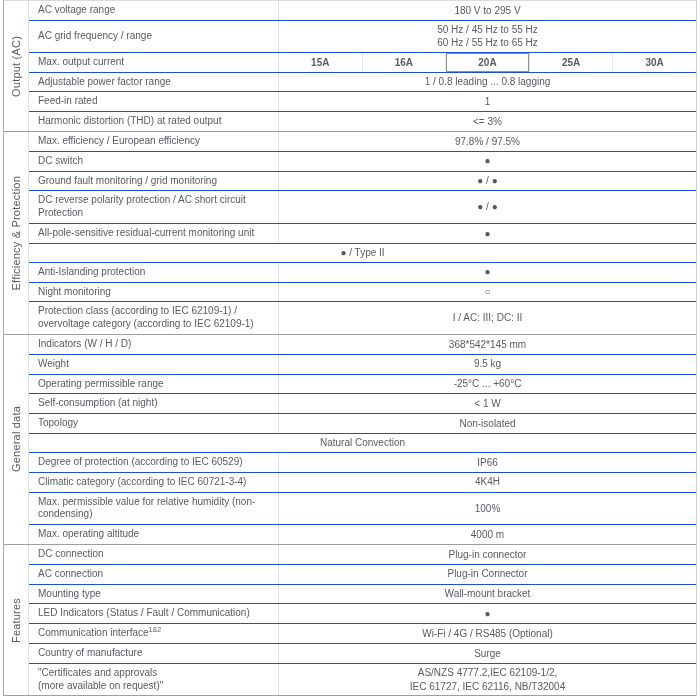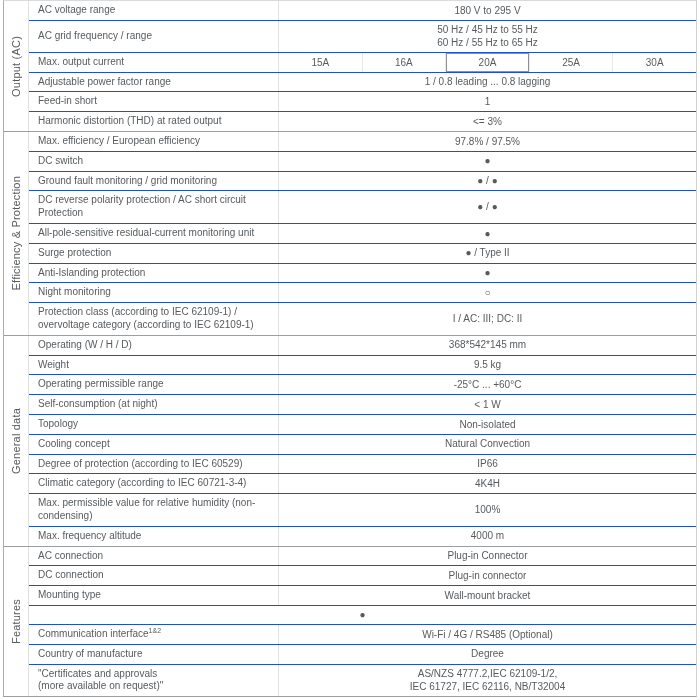--- a/index.html
+++ b/index.html
@@ -32,21 +32,21 @@
     box-sizing:border-box;width:250px;flex:0 0 250px;
     border-right:1px solid #e0e1e2;
     padding:3px 8px 3px 9px;font-size:10px;line-height:1.28;
     display:flex;flex-direction:column;justify-content:center;
   }
   .row-label sup{font-size:7px;line-height:0;}
   .row-value{
     flex:1;display:flex;flex-direction:column;align-items:center;justify-content:center;
     font-size:10px;line-height:1.35;text-align:right;padding:2px 4px;
   }
-  .cols{flex:1;display:flex;align-items:stretch;}
+  .cols{flex:1;display:flex;align-items:stretch;font-weight:bold;}
   .col{
     flex:1;display:flex;align-items:center;justify-content:center;
     font-size:10px;text-align:center;
   }
   .col + .col{border-left:1px solid #e7e8e8;}
   .col.hl{box-shadow:inset 0 0 0 1px #8f9294;}
 </style>
 </head>
 <body>
 
@@ -88,21 +88,21 @@
         <div class="row">
           <div class="row-label">
             <div>Adjustable power factor range</div>
           </div>
           <div class="row-value">
             <div>1 / 0.8 leading ... 0.8 lagging</div>
           </div>
         </div>
         <div class="row">
           <div class="row-label">
-            <div>Feed-in short</div>
+            <div>Feed-in rated</div>
           </div>
           <div class="row-value">
             <div>1</div>
           </div>
         </div>
         <div class="row">
           <div class="row-label">
             <div>Harmonic distortion (THD) at rated output</div>
           </div>
           <div class="row-value">
@@ -150,23 +150,20 @@
         </div>
         <div class="row">
           <div class="row-label">
             <div>All-pole-sensitive residual-current monitoring unit</div>
           </div>
           <div class="row-value">
             <div>●</div>
           </div>
         </div>
         <div class="row">
-          <div class="row-label">
-            <div>Surge protection</div>
-          </div>
           <div class="row-value">
             <div>● / Type II</div>
           </div>
         </div>
         <div class="row">
           <div class="row-label">
             <div>Anti-Islanding protection</div>
           </div>
           <div class="row-value">
             <div>●</div>
@@ -191,21 +188,21 @@
         </div>
       </div>
     </div>
     <div class="section">
       <div class="section-label-cell">
         <div class="section-label">General data</div>
       </div>
       <div class="rows">
         <div class="row">
           <div class="row-label">
-            <div>Operating (W / H / D)</div>
+            <div>Indicators (W / H / D)</div>
           </div>
           <div class="row-value">
             <div>368*542*145 mm</div>
           </div>
         </div>
         <div class="row">
           <div class="row-label">
             <div>Weight</div>
           </div>
           <div class="row-value">
@@ -230,23 +227,20 @@
         </div>
         <div class="row">
           <div class="row-label">
             <div>Topology</div>
           </div>
           <div class="row-value">
             <div>Non-isolated</div>
           </div>
         </div>
         <div class="row">
-          <div class="row-label">
-            <div>Cooling concept</div>
-          </div>
           <div class="row-value">
             <div>Natural Convection</div>
           </div>
         </div>
         <div class="row">
           <div class="row-label">
             <div>Degree of protection (according to IEC 60529)</div>
           </div>
           <div class="row-value">
             <div>IP66</div>
@@ -263,76 +257,79 @@
         <div class="row">
           <div class="row-label">
             <div>Max. permissible value for relative humidity (non-condensing)</div>
           </div>
           <div class="row-value">
             <div>100%</div>
           </div>
         </div>
         <div class="row">
           <div class="row-label">
-            <div>Max. frequency altitude</div>
+            <div>Max. operating altitude</div>
           </div>
           <div class="row-value">
             <div>4000 m</div>
           </div>
         </div>
       </div>
     </div>
     <div class="section">
       <div class="section-label-cell">
         <div class="section-label">Features</div>
       </div>
       <div class="rows">
         <div class="row">
           <div class="row-label">
+            <div>DC connection</div>
+          </div>
+          <div class="row-value">
+            <div>Plug-in connector</div>
+          </div>
+        </div>
+        <div class="row">
+          <div class="row-label">
             <div>AC connection</div>
           </div>
           <div class="row-value">
             <div>Plug-in Connector</div>
           </div>
         </div>
         <div class="row">
           <div class="row-label">
-            <div>DC connection</div>
-          </div>
-          <div class="row-value">
-            <div>Plug-in connector</div>
-          </div>
-        </div>
-        <div class="row">
-          <div class="row-label">
             <div>Mounting type</div>
           </div>
           <div class="row-value">
             <div>Wall-mount bracket</div>
           </div>
         </div>
         <div class="row">
+          <div class="row-label">
+            <div>LED  Indicators (Status / Fault / Communication)</div>
+          </div>
           <div class="row-value">
             <div>●</div>
           </div>
         </div>
         <div class="row">
           <div class="row-label">
             <div>Communication interface<sup>1&amp;2</sup></div>
           </div>
           <div class="row-value">
             <div>Wi-Fi / 4G / RS485 (Optional)</div>
           </div>
         </div>
         <div class="row">
           <div class="row-label">
             <div>Country of manufacture</div>
           </div>
           <div class="row-value">
-            <div>Degree</div>
+            <div>Surge</div>
           </div>
         </div>
         <div class="row">
           <div class="row-label">
             <div>"Certificates and approvals</div>
             <div>(more available on request)"</div>
           </div>
           <div class="row-value">
             <div>AS/NZS 4777.2,IEC 62109-1/2,</div>
             <div>IEC 61727, IEC 62116, NB/T32004</div>

